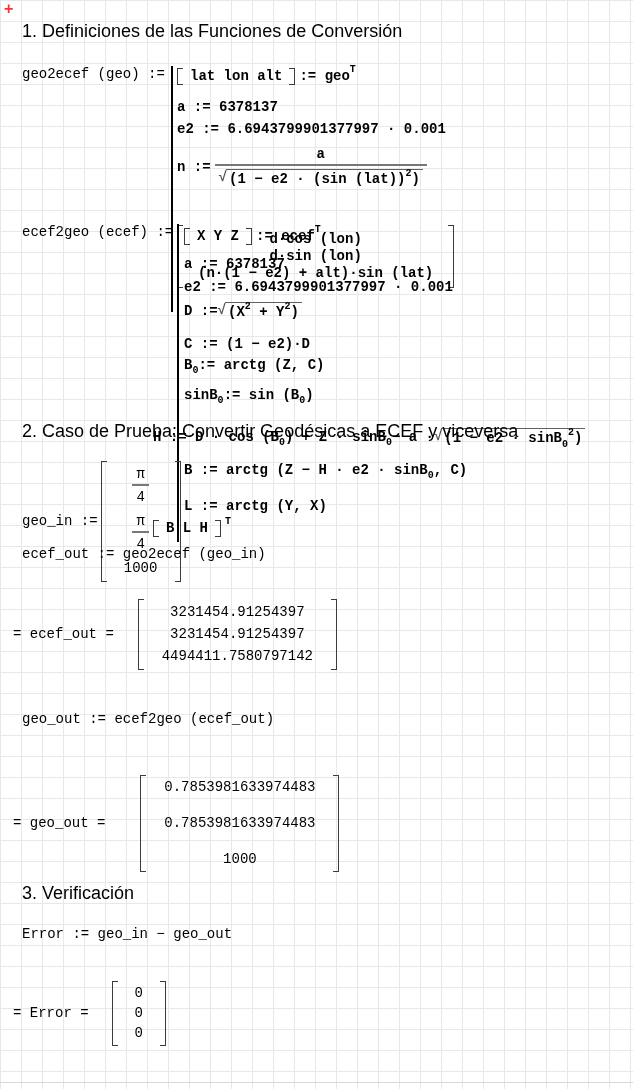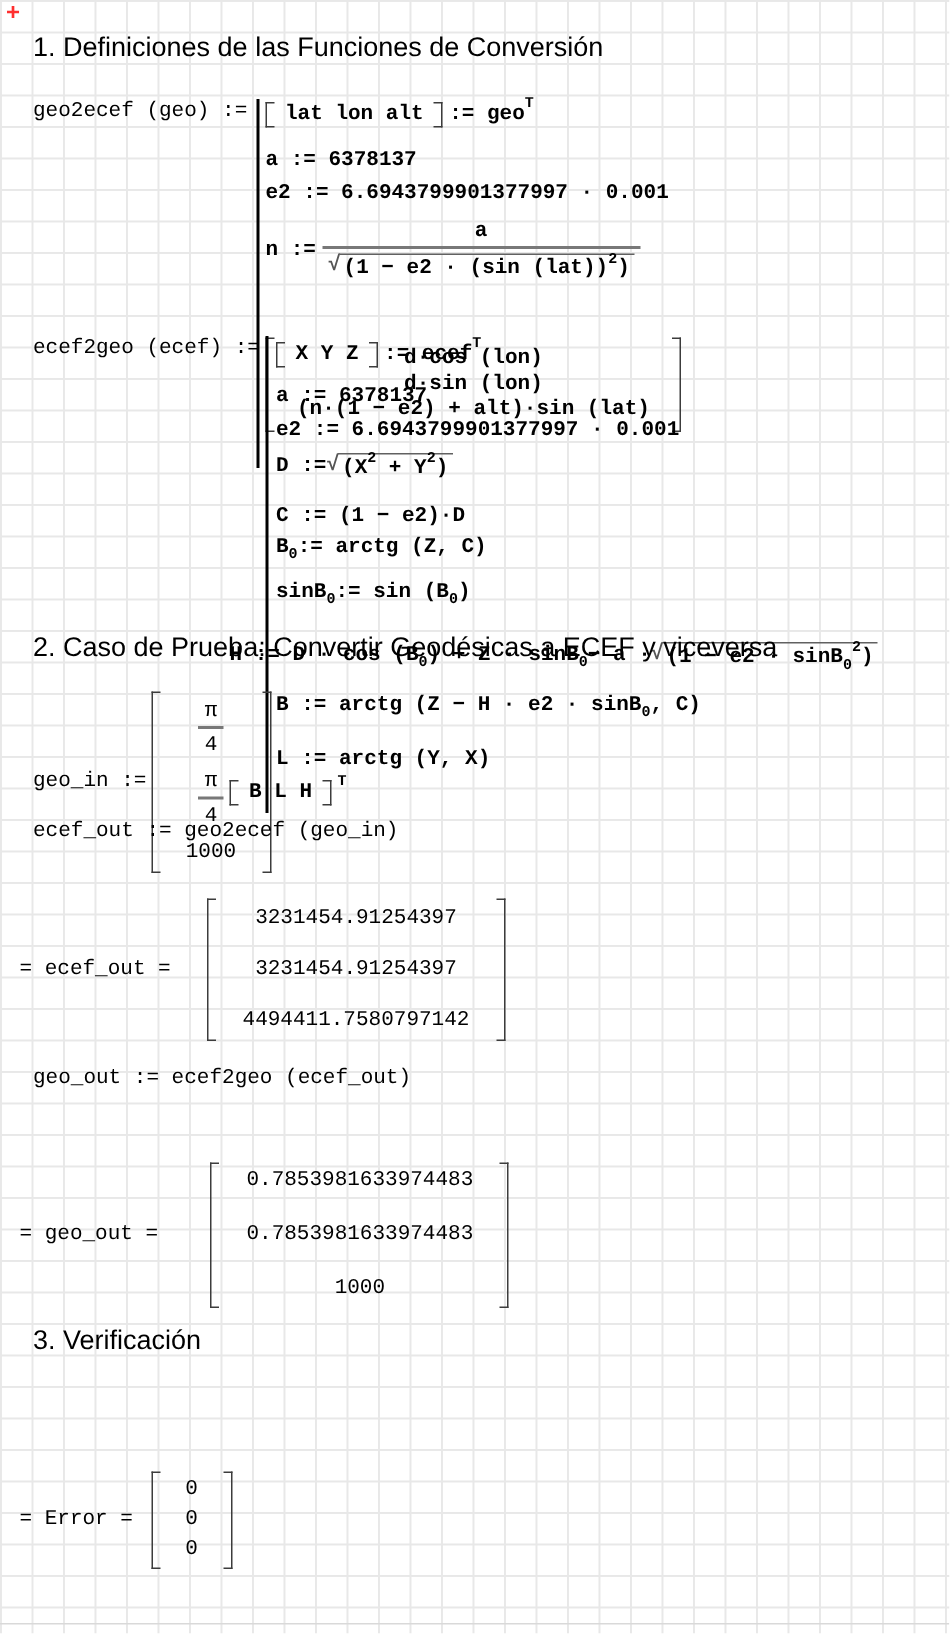--- a/index.html
+++ b/index.html
@@ -176,21 +176,21 @@
       <span class="vb vbr"></span>
     </span>
   </div>
 
   <div class="region" style="left:22px;top:546px"><span>ecef_out := geo2ecef (geo_in)</span></div>
 
   <div class="region flexrow" style="left:13px;top:599px">
     <span style="margin-right:24px">= ecef_out =</span>
     <span class="mat">
       <span class="vb vbl"></span>
-      <span class="mcol" style="padding:5px 9px;gap:17px;min-width:155px">
+      <span class="mcol" style="padding:5px 9px;gap:5px;min-width:155px">
         <span>3231454.91254397</span>
         <span>3231454.91254397</span>
         <span>4494411.7580797142</span>
       </span>
       <span class="vb vbr"></span>
     </span>
   </div>
 
   <div class="region" style="left:22px;top:711px"><span>geo_out := ecef2geo (ecef_out)</span></div>
 
@@ -202,23 +202,24 @@
         <span>0.7853981633974483</span>
         <span>0.7853981633974483</span>
         <span>1000</span>
       </span>
       <span class="vb vbr"></span>
     </span>
   </div>
 
   <div class="hd" style="left:22px;top:883px">3. Verificación</div>
 
+  <div class="region" style="left:22px;top:926px"><span>Error := geo_in − geo_out</span></div>
 
   <div class="region flexrow" style="left:13px;top:981px">
-    <span style="margin-right:12px">= Error =</span>
+    <span style="margin-right:23px">= Error =</span>
     <span class="mat">
       <span class="vb vbl"></span>
       <span class="mcol" style="padding:4px 7px;gap:3px;min-width:14px">
         <span>0</span>
         <span>0</span>
         <span>0</span>
       </span>
       <span class="vb vbr"></span>
     </span>
   </div>

